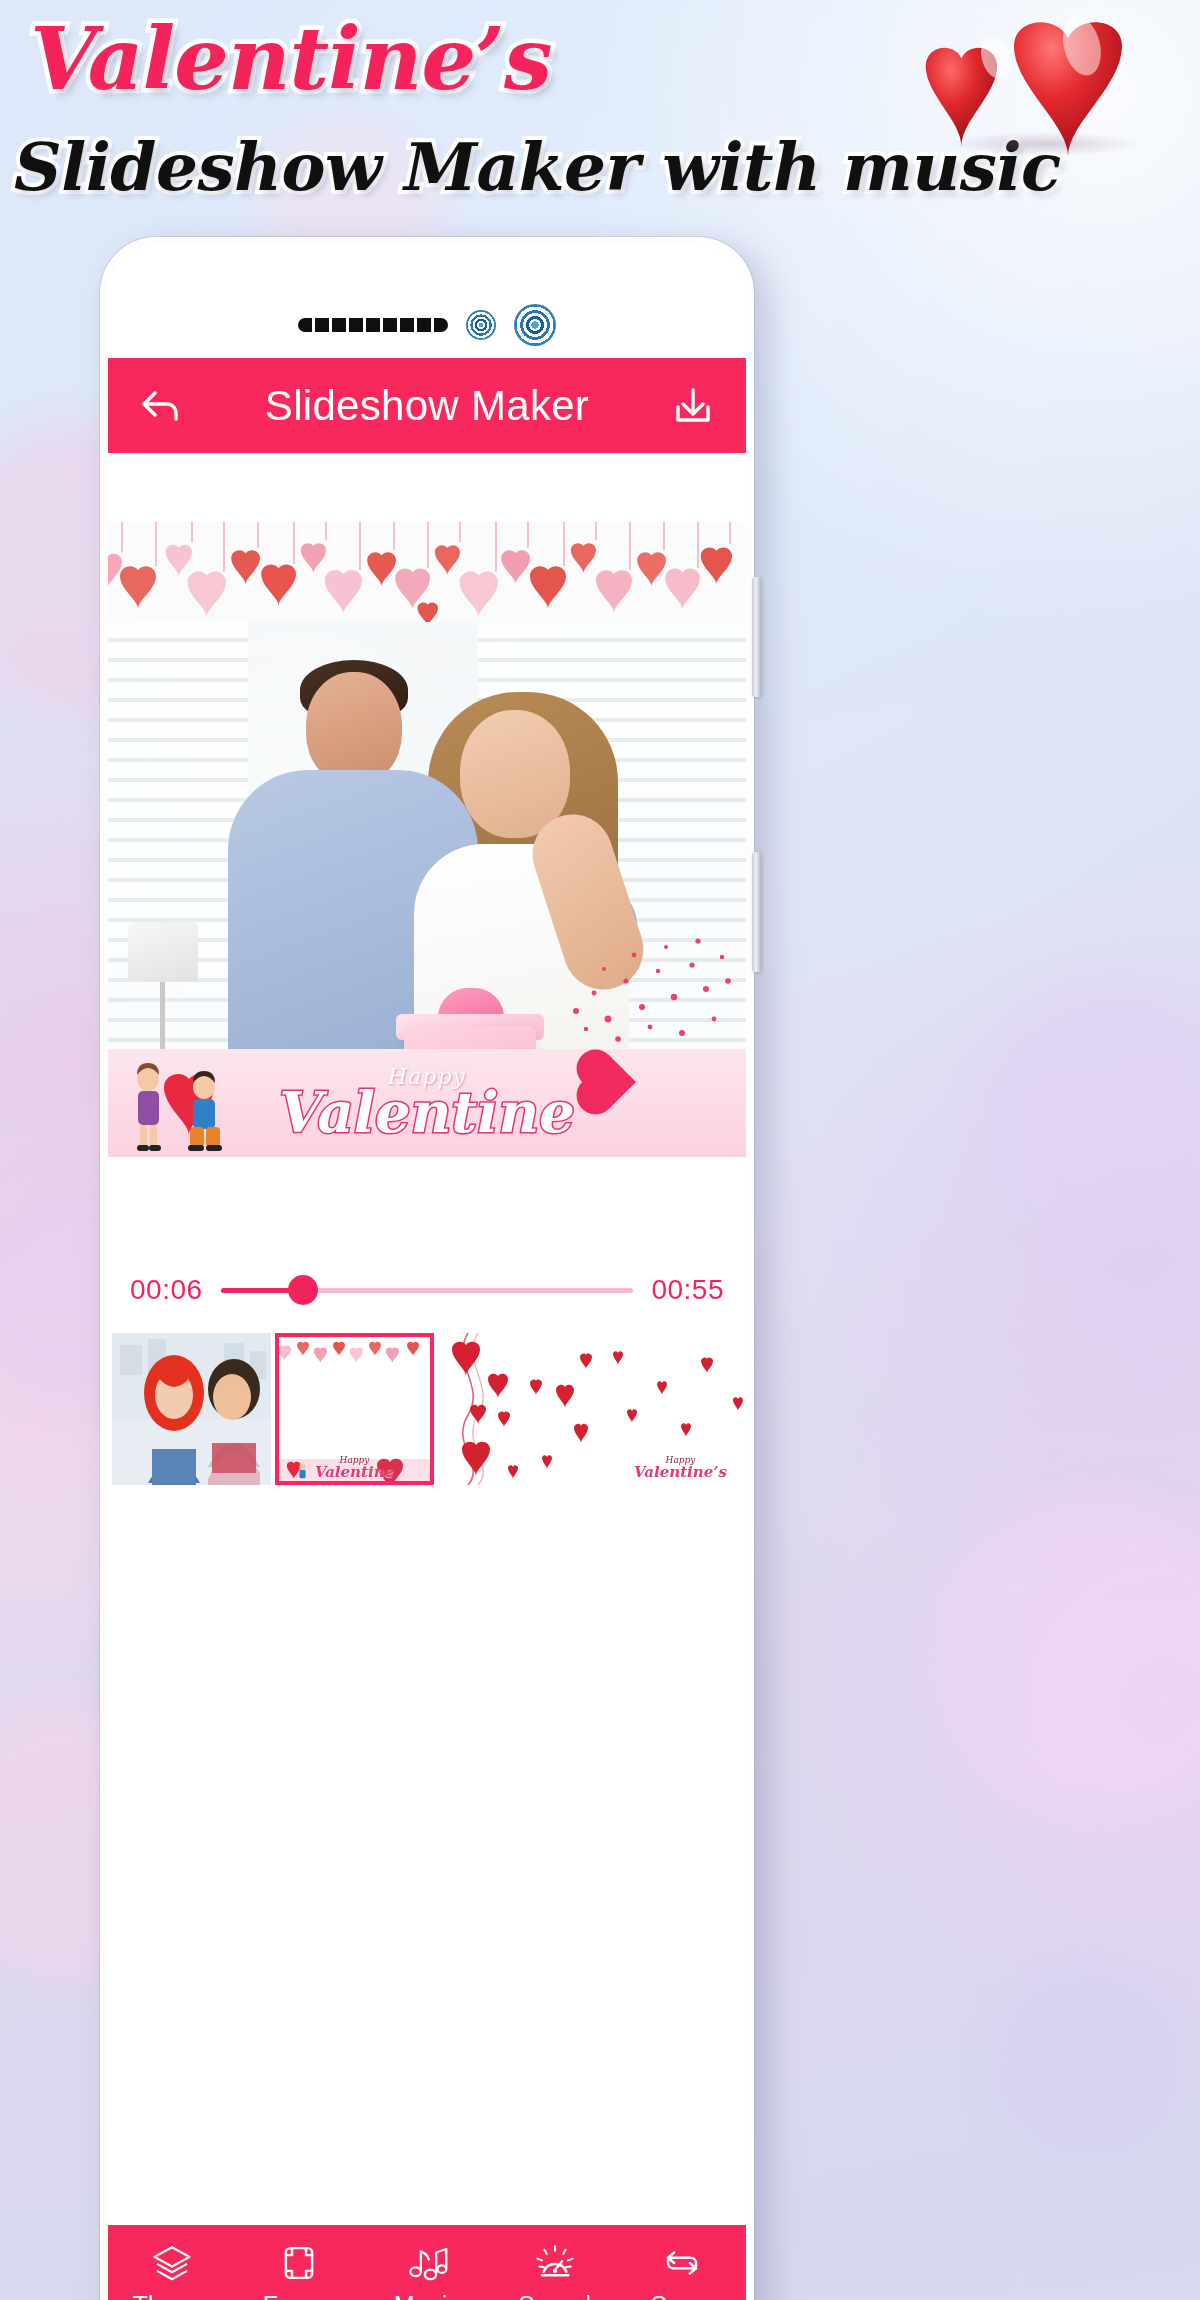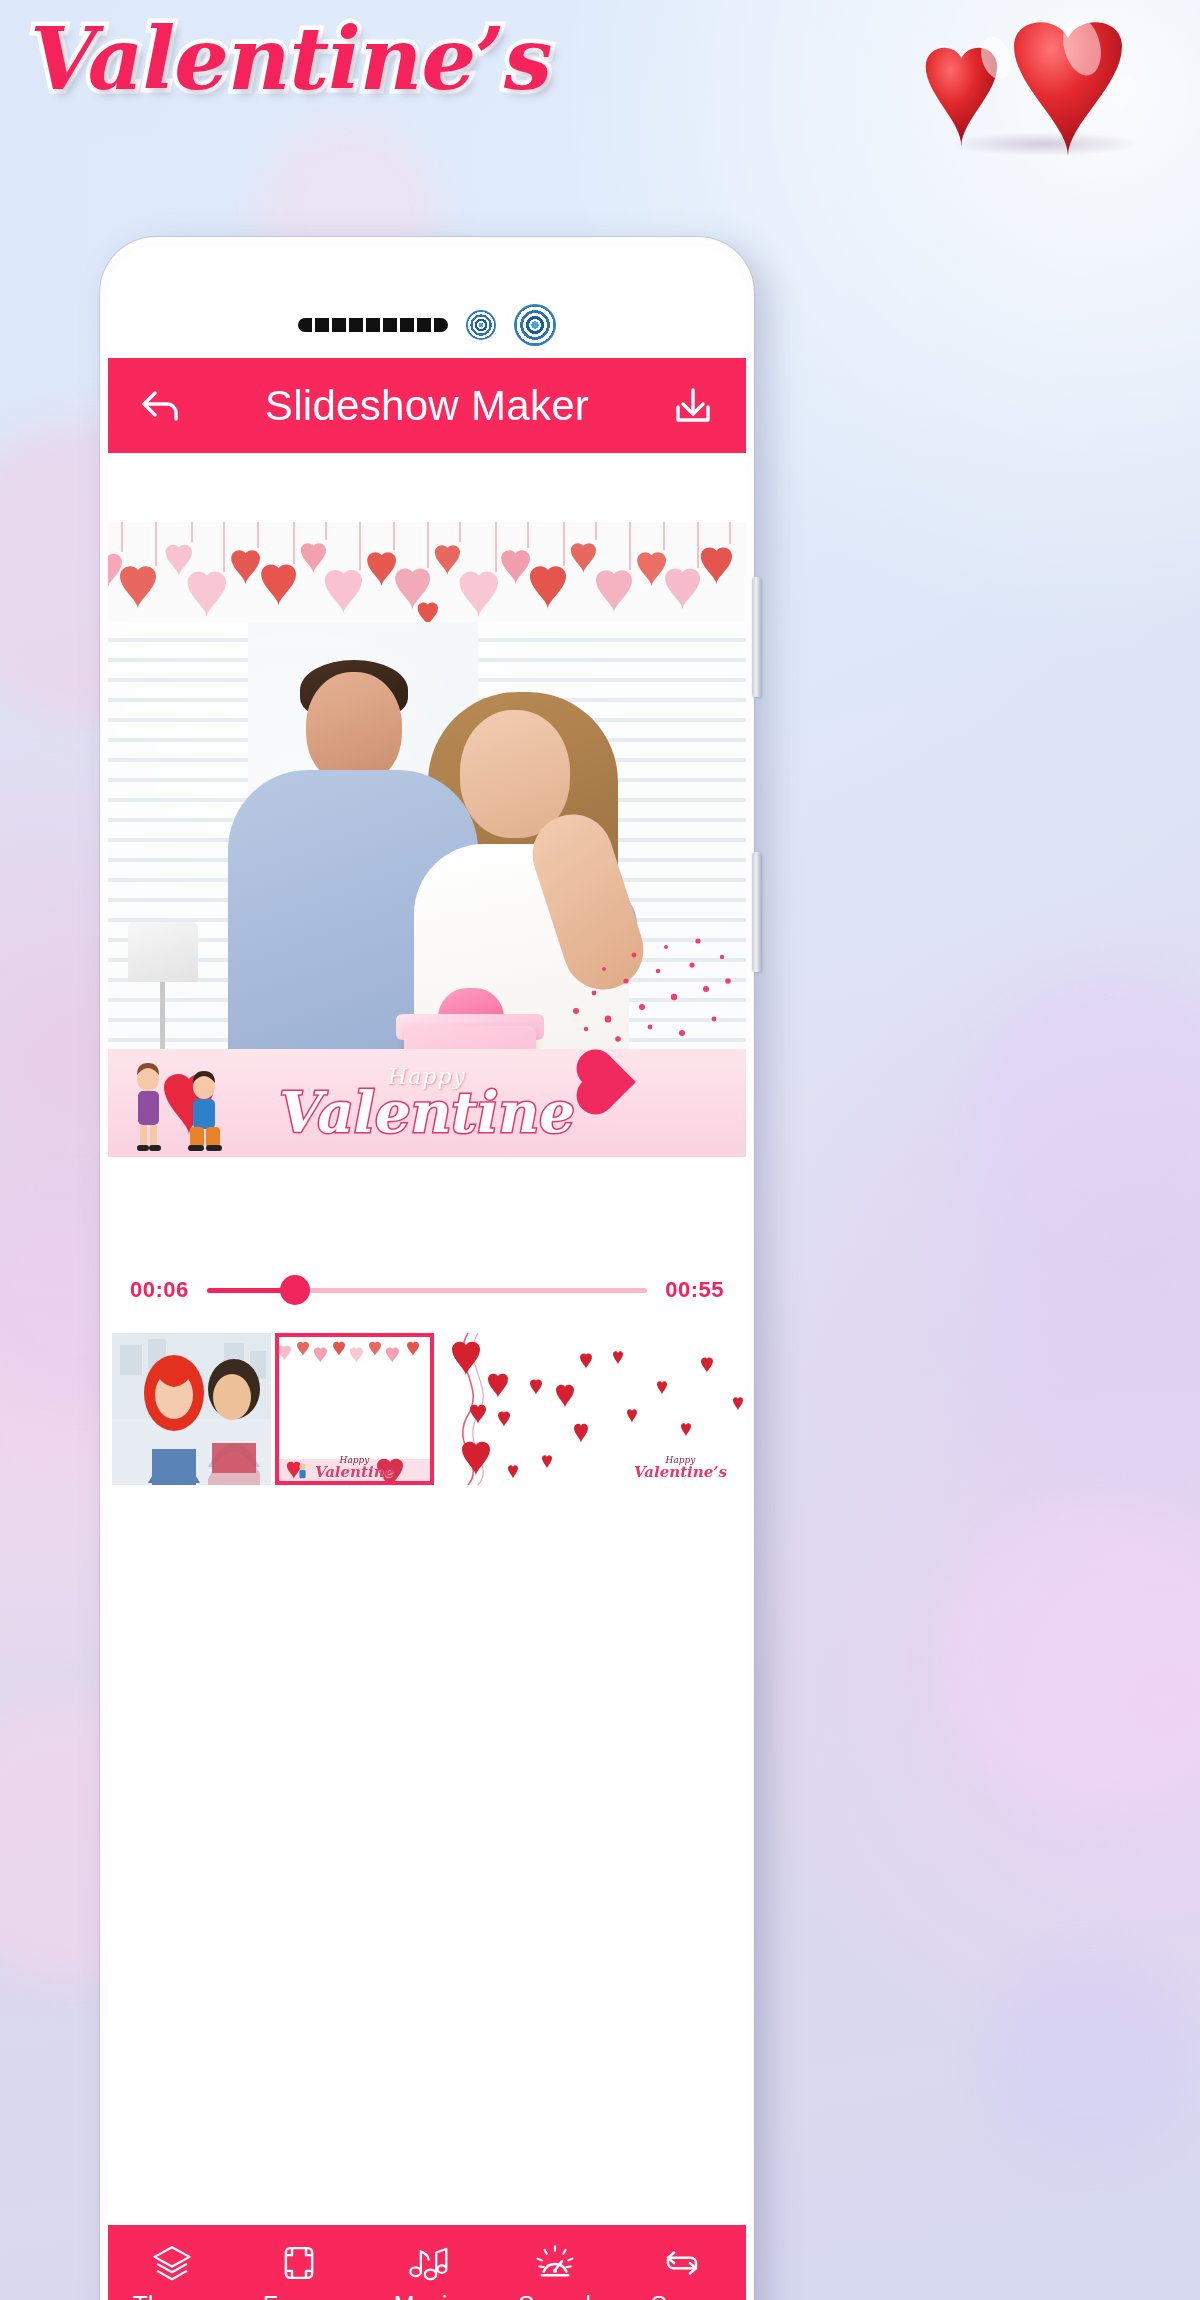--- a/index.html
+++ b/index.html
@@ -327,22 +327,22 @@
     top: 1000px;
     height: 90px;
     display: flex;
     align-items: center;
     padding: 0 22px;
     gap: 18px;
     background: #ffffff;
   }
   .time-label {
     color: #f2245c;
-    font-size: 22px;
-    font-weight: 700;
+    font-size: 28px;
+    font-weight: 400;
     flex: none;
     letter-spacing: 0.5px;
   }
   .slider {
     flex: 1;
     position: relative;
     height: 30px;
     display: flex;
     align-items: center;
   }
@@ -456,20 +456,21 @@
   <div class="bg-blob" style="left:-30px;top:1180px;width:220px;height:220px;background:rgba(232,205,242,0.5);"></div>
   <div class="bg-blob" style="left:-70px;top:1700px;width:280px;height:280px;background:rgba(246,214,236,0.55);"></div>
   <div class="bg-blob" style="right:-40px;top:980px;width:260px;height:260px;background:rgba(226,209,246,0.55);"></div>
   <div class="bg-blob" style="right:-60px;top:1500px;width:320px;height:320px;background:rgba(240,214,246,0.6);"></div>
   <div class="bg-blob" style="right:10px;top:1960px;width:200px;height:200px;background:rgba(214,206,246,0.5);"></div>
   <div class="bg-blob" style="left:260px;top:120px;width:180px;height:180px;background:rgba(246,222,238,0.5);"></div>
 </div>
 
 <div class="hero">
   <div class="hero-title">Valentine’s</div>
+  <div class="hero-sub">Slideshow Maker with music</div>
 
   <svg class="hero-hearts" viewBox="0 0 260 150">
     <defs>
       <radialGradient id="hg1" cx="35%" cy="22%" r="78%">
         <stop offset="0%" stop-color="#ff6a6a"></stop>
         <stop offset="45%" stop-color="#e0282c"></stop>
         <stop offset="100%" stop-color="#9c0e14"></stop>
       </radialGradient>
       <radialGradient id="hg2" cx="35%" cy="20%" r="80%">
         <stop offset="0%" stop-color="#ff7676"></stop>

